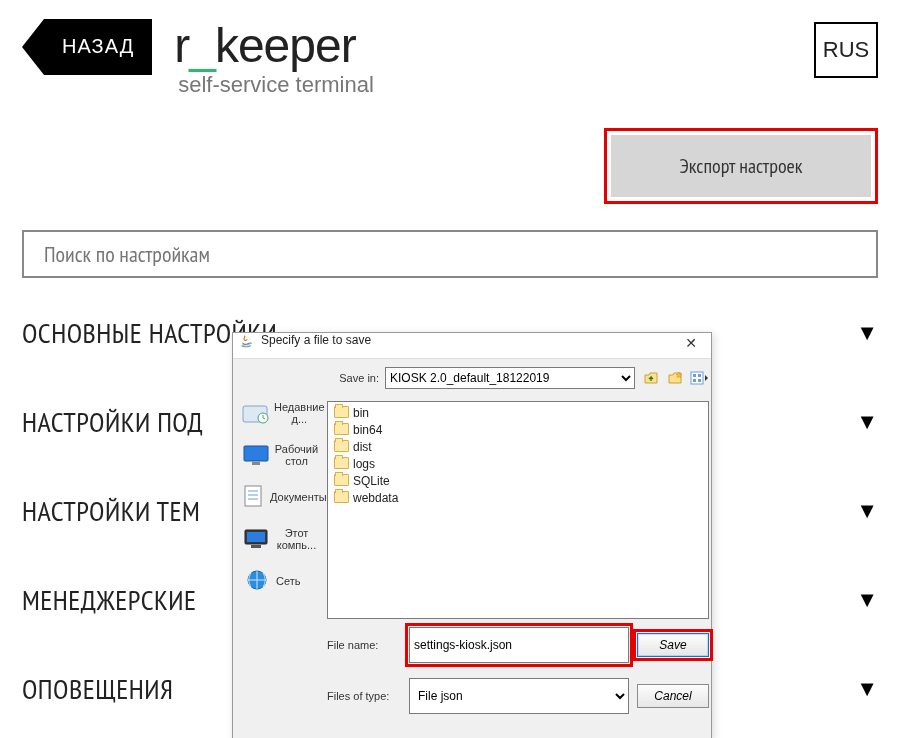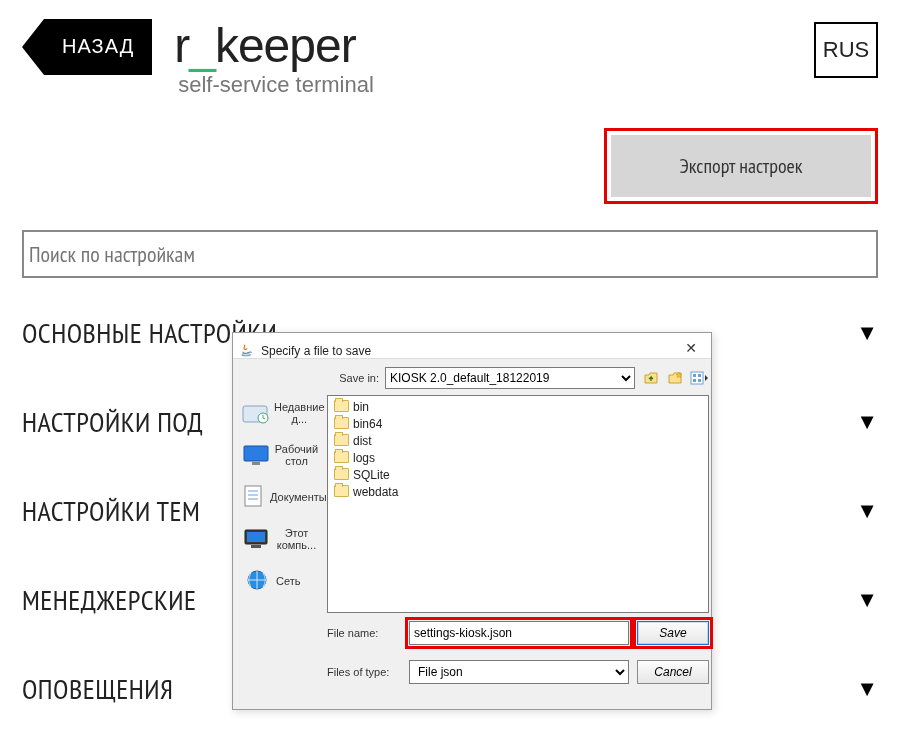--- a/index.html
+++ b/index.html
@@ -91,21 +91,21 @@
     display: inline-block;
   }
   .search-row {
     margin: 26px 22px 0 22px;
   }
   .search-input {
     width: 100%;
     border: 2px solid #888;
     height: 48px;
     font-size: 22px;
-    padding: 4px 5px;
+    padding: 4px 20px;
     color: #701a75;
     font-family: "PT Sans Narrow","Segoe UI",Arial,sans-serif;
     font-weight: 300;
   }
   .sections {
     margin-top: 36px;
     padding: 0 22px;
   }
   .section-row {
     display: flex;
@@ -133,21 +133,21 @@
     top: 332px;
     width: 480px;
     background: #f0f0f0;
     border: 1px solid #999;
     box-shadow: 2px 2px 8px rgba(0,0,0,0.15);
     font-family: "Segoe UI", Tahoma, sans-serif;
     font-size: 12px;
   }
   .dlg-title {
     display: flex;
-    align-items: flex-end;
+    align-items: flex-start;
     height: 26px;
     padding: 0 6px 0 6px;
     background: #fff;
     border-bottom: 1px solid #ddd;
   }
   .dlg-title .java-icon {
     width: 16px; height: 16px;
     margin-right: 6px;
     display: inline-flex;
     align-items: center;
@@ -180,21 +180,21 @@
     text-align: center;
     line-height: 1.1;
   }
   .side-item .ic {
     width: 32px; height: 28px;
     display: flex; align-items: center; justify-content: center;
   }
   .dlg-main { flex: 1; display: flex; flex-direction: column; }
   .savein-row {
     display: flex; align-items: center; gap: 6px;
-    margin-bottom: 6px;
+    margin-bottom: 12px;
   }
   .savein-row .lbl { width: 52px; text-align: right; font-size: 11px; color: #333; }
   .savein-row select {
     flex: 1; height: 22px; font-size: 12px;
     border: 1px solid #7a7a7a; background: #fff;
   }
   .tb-icons { display: flex; gap: 4px; align-items: center; }
   .tb-icons .tb {
     width: 20px; height: 20px; display: flex; align-items:center; justify-content:center;
   }
@@ -218,21 +218,21 @@
     content:""; position:absolute; top:-3px; left:0; width:6px; height:3px;
     background:#ffe9a8; border:1px solid #d4b24b; border-bottom:none; border-radius:1px 1px 0 0;
   }
   .bottom-rows { margin-top: 8px; }
   .brow {
     display: flex; align-items: center; gap: 8px;
     margin-bottom: 15px;
   }
   .brow .blbl { width: 74px; font-size: 11px; color: #333; }
   .brow input[type=text], .brow select {
-    height: 24px; font-size: 12px; border: 1px solid #7a7a7a; background:#fff;
+    height: 36px; font-size: 12px; border: 1px solid #7a7a7a; background:#fff;
     padding: 0 4px;
   }
   .brow input[type=text] { width: 220px; }
   .brow select { width: 220px; }
   .btn-os {
     width: 72px; height: 24px; font-size: 12px;
     background: linear-gradient(#fdfdfd,#e6e6e6);
     border: 1px solid #8a8a8a;
     display: inline-flex; align-items:center; justify-content:center;
     margin-left: auto;

